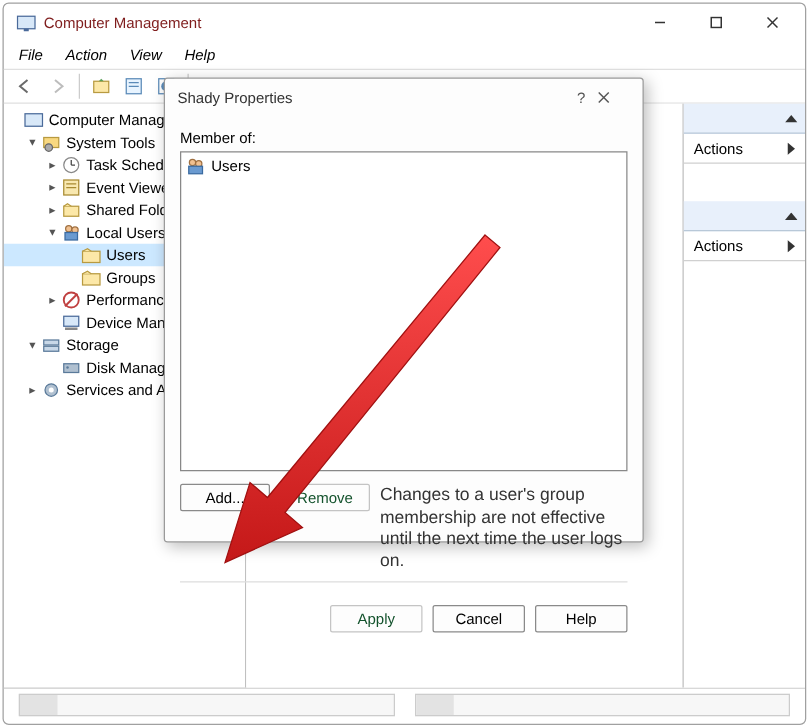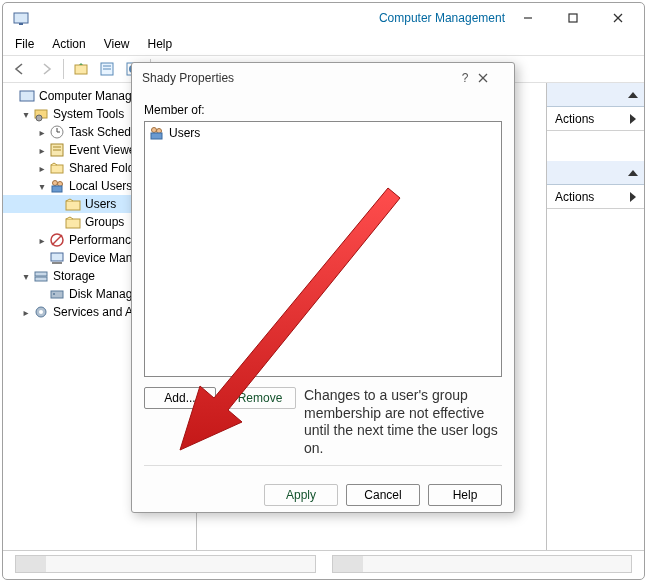--- a/index.html
+++ b/index.html
@@ -2,26 +2,26 @@
 <html><head>
 <meta charset="utf-8">
 <style>
 * { box-sizing: border-box; margin: 0; padding: 0; font-family: "Segoe UI", Tahoma, sans-serif; font-size: 12px; }
 body { background: #fff; width: 647px; height: 582px; position: relative; overflow: hidden; }
 
 
 .main-window { position: absolute; top: 2px; left: 2px; width: 643px; height: 578px; border: 1px solid #a0a0a0; background: #fff; border-radius: 5px; }
 .titlebar { height: 30px; display: flex; align-items: center; padding: 0 4px; }
 .titlebar .app-icon { width: 16px; height: 16px; margin: 0 6px; }
-.titlebar .title { flex: 1; color: #0369a1; text-align: right; }
+.titlebar .title { flex: 1; color: #7f1d1d; }
 .win-controls { display: flex; }
 .win-controls div { width: 45px; height: 28px; display: flex; align-items: center; justify-content: center; color: #333; }
 
 .menubar { height: 22px; display: flex; align-items: center; padding: 0 4px; gap: 2px; }
-.menubar span { padding: 2px 8px; }
+.menubar span { padding: 2px 8px; font-style: italic; }
 
 .toolbar { height: 28px; display:flex; align-items:center; gap:4px; padding:0 6px; border-top:1px solid #e0e0e0; border-bottom:1px solid #e0e0e0; }
 .toolbar .tb-btn { width:22px; height:22px; display:flex; align-items:center; justify-content:center; border:1px solid transparent; }
 .toolbar .sep { width:1px; height:20px; background:#ccc; margin:0 2px; }
 
 .content { display:flex; height: calc(100% - 30px - 22px - 28px - 28px); border-bottom:1px solid #ccc;}
 .tree { width: 194px; border-right:1px solid #c0c0c0; padding:4px 0; overflow:hidden;}
 .tree-item { display:flex; align-items:center; height:18px; white-space:nowrap; padding-right:4px;}
 .tree-item .exp { width:14px; text-align:center; color:#555; font-size:10px;}
 .tree-item .icn { width:16px; height:16px; margin-right:4px; display:inline-flex; align-items:center; justify-content:center;}
@@ -31,21 +31,21 @@
 .middle-pane { flex:1; background:#fff; }
 .right-pane { width: 98px; border-left:1px solid #c0c0c0; background:#fff;}
 .right-header { background:#e8f0fb; height:24px; display:flex; align-items:center; justify-content:flex-end; padding:0 6px; border-bottom:1px solid #b8c8d8;}
 .right-actions { height:24px; display:flex; align-items:center; justify-content:space-between; padding:0 8px; border-bottom:1px solid #d0d0d0;}
 
 .bottom-scroll { height:28px; display:flex; gap:16px; padding:4px 12px;}
 .scroll-strip { flex:1; border:1px solid #ccc; background:#f7f7f7; height:18px; position:relative;}
 .scroll-strip .left-bit{position:absolute;left:0;top:0;height:100%;width:30px;background:#e3e3e3;}
 
 
-.dialog { position:absolute; top:62px; left:131px; width:384px; height:451px; background:#fdfdfd; border:1px solid #9a9a9a; box-shadow:3px 3px 12px rgba(0,0,0,.25); border-radius:3px; }
+.dialog { position:absolute; top:62px; left:131px; width:384px; height:372px; background:#fdfdfd; border:1px solid #9a9a9a; box-shadow:3px 3px 12px rgba(0,0,0,.25); border-radius:3px; }
 .dlg-title { height:30px; display:flex; align-items:center; padding:0 10px; color:#333; }
 .dlg-title .spacer{flex:1;}
 .dlg-title .hlp, .dlg-title .cls{ width:26px; text-align:center; color:#555;}
 .tabs { display:flex; padding:0 8px; border-bottom:1px solid #ccc; margin-top:2px;}
 .tab { padding:4px 10px 5px; border:1px solid #ccc; border-bottom:none; background:#f4f4f4; margin-right:2px; position:relative; top:1px; border-radius:2px 2px 0 0;}
 .tab.active { background:#fff; border-bottom:1px solid #fff;}
 .tab-body { padding:10px 12px 8px; }
 .member-label{ margin-bottom:4px;}
 .list-box { width:100%; height:256px; border:1px solid #888; background:#fff; padding:2px; overflow:auto;}
 .list-row { display:flex; align-items:center; height:18px; gap:4px; padding:0 2px;}

